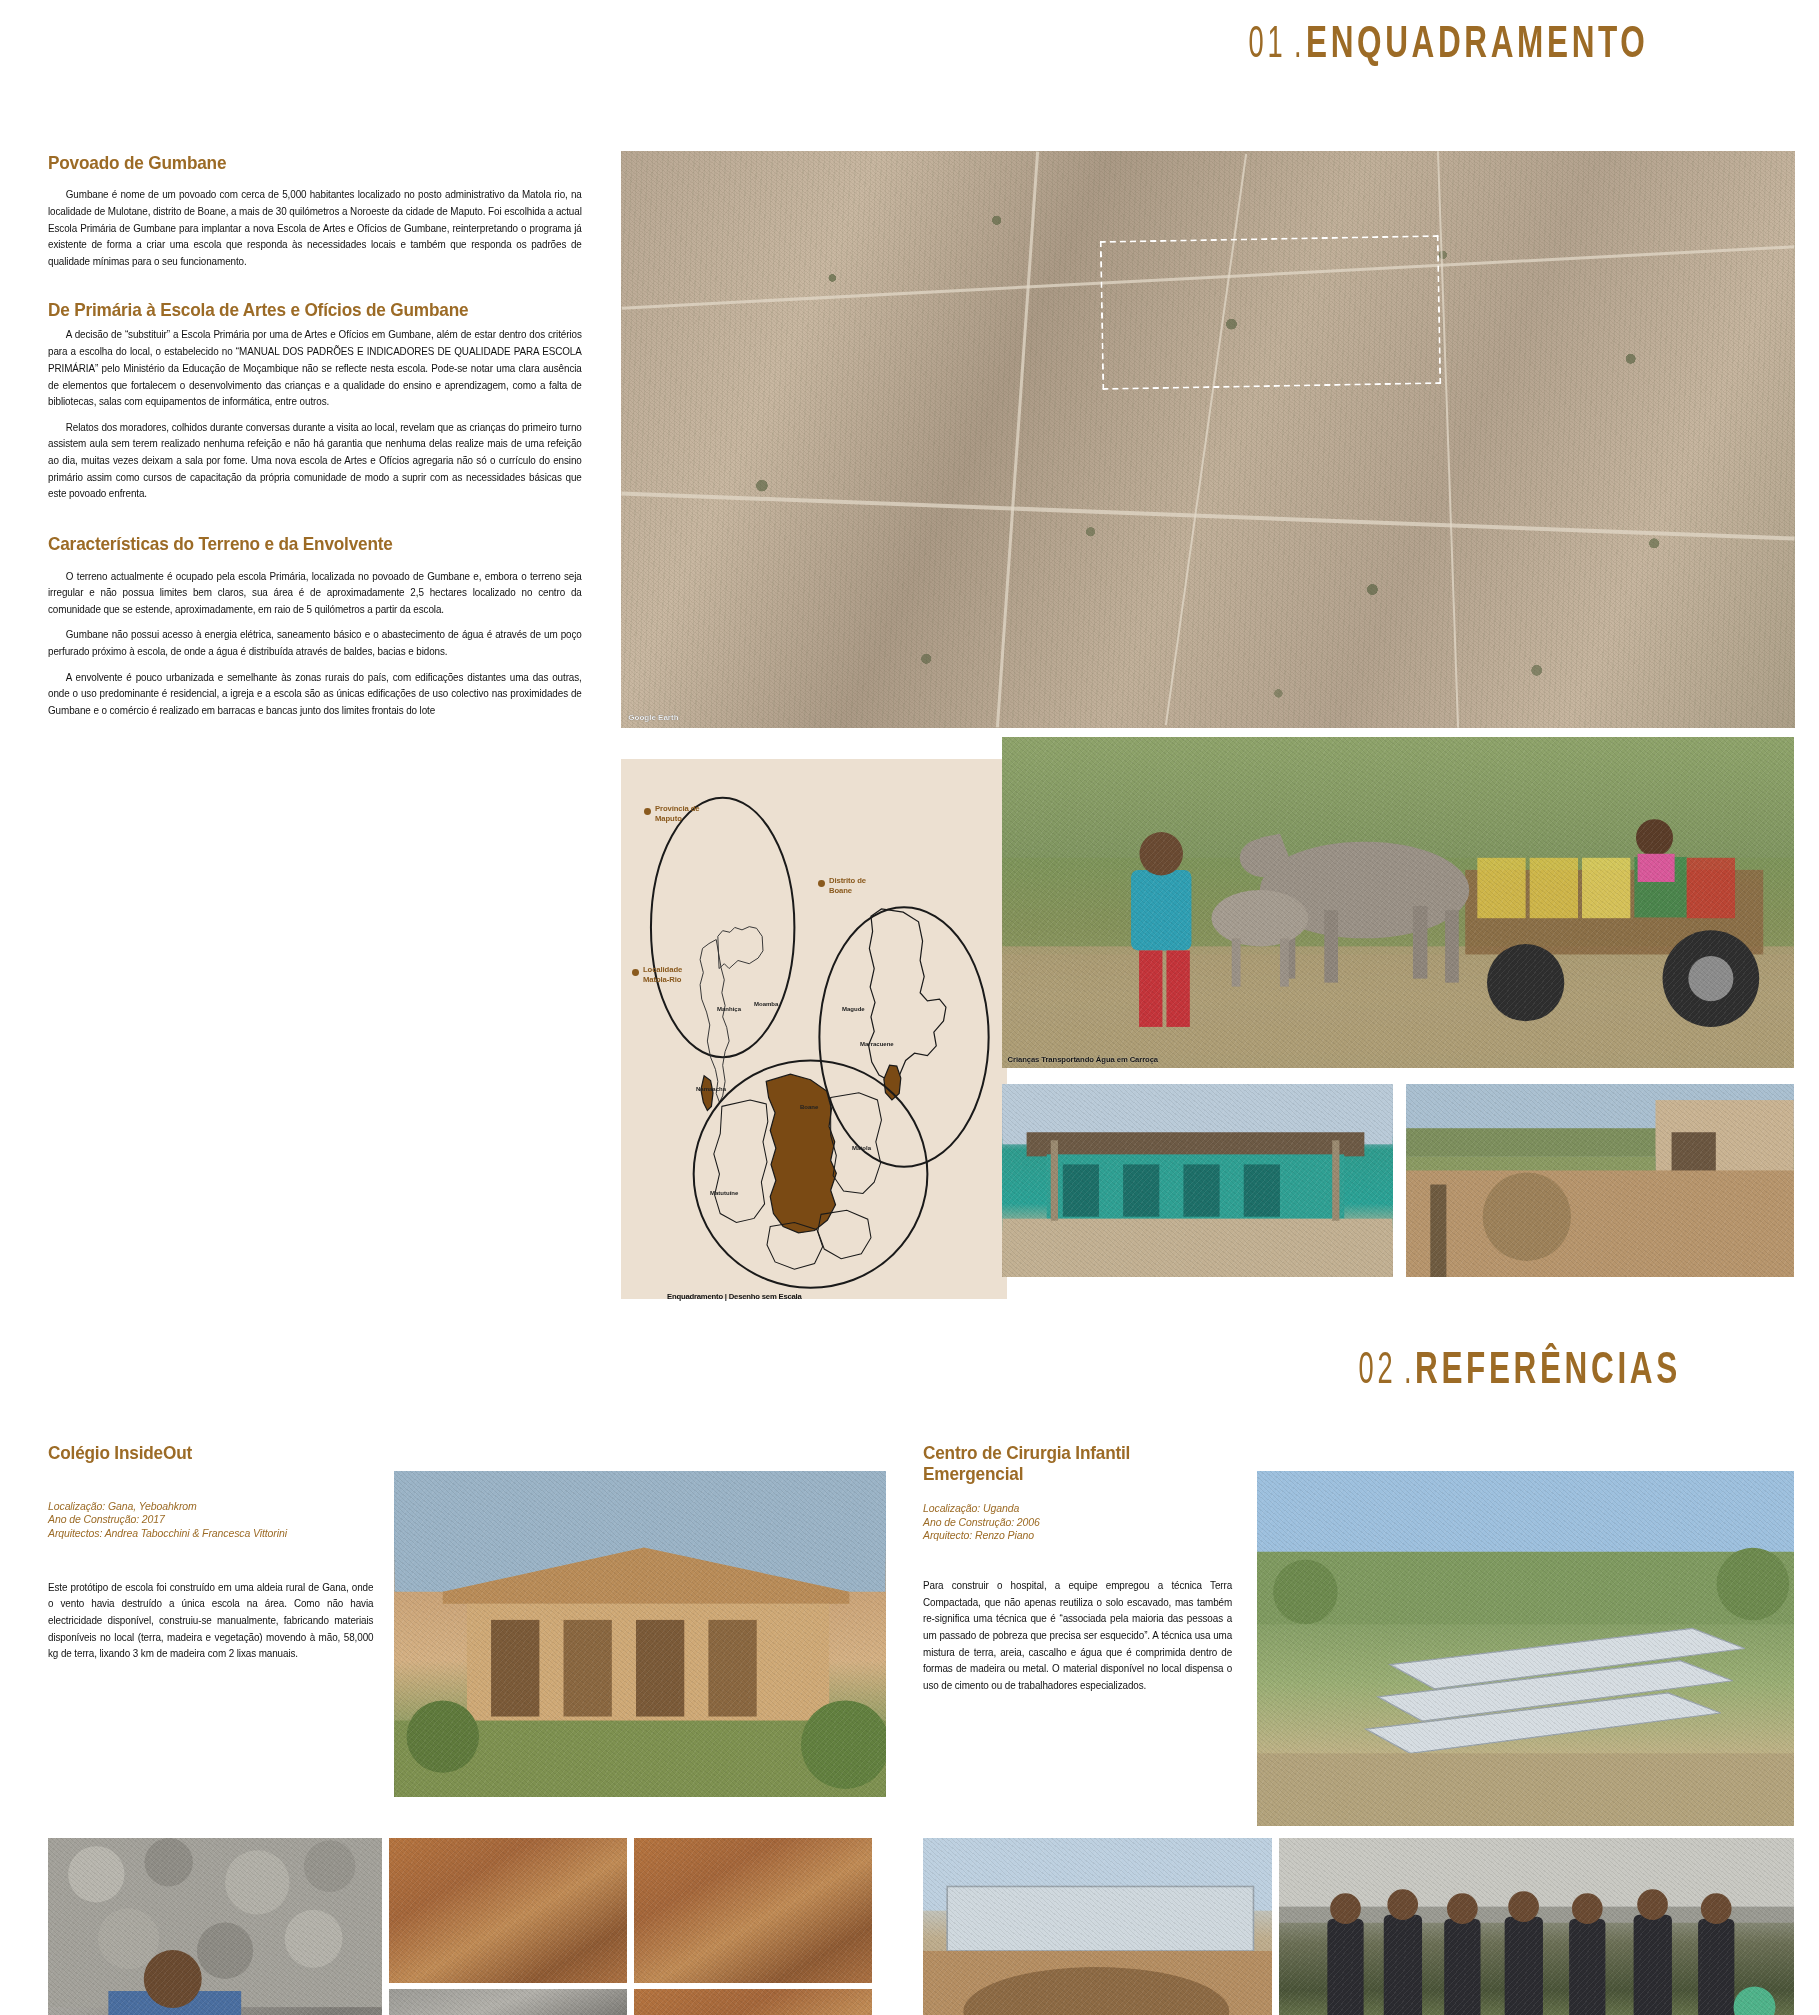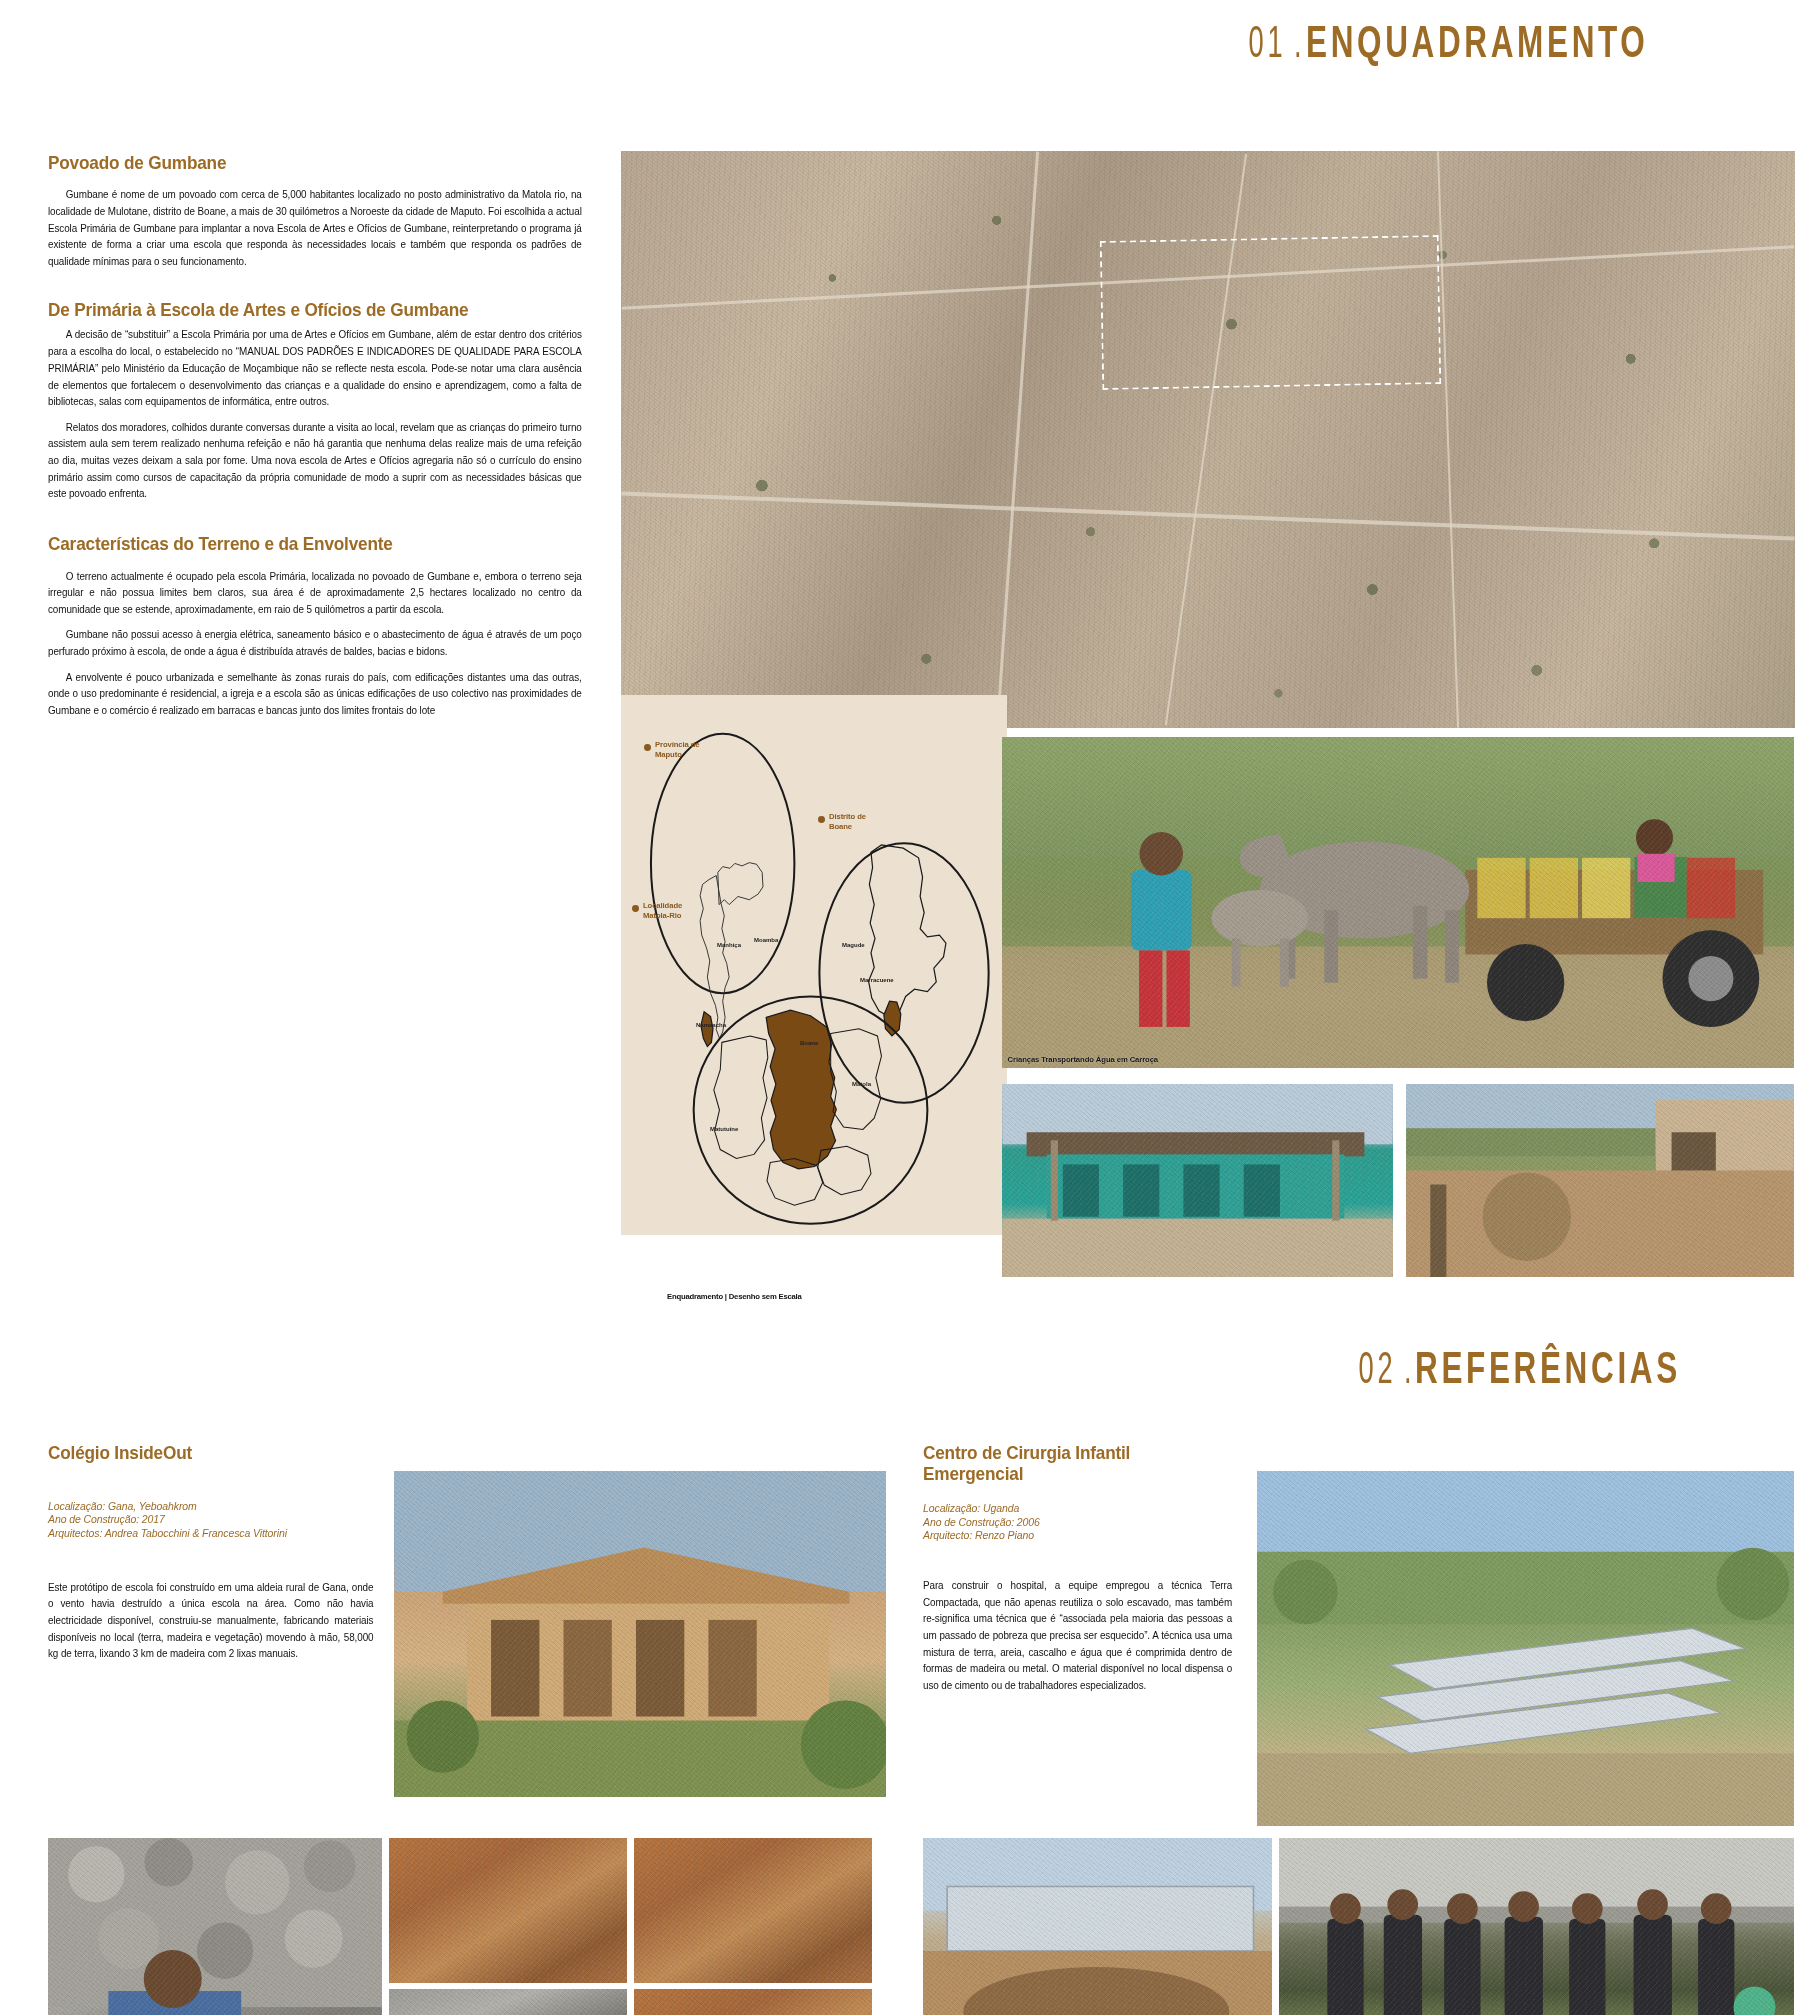--- a/index.html
+++ b/index.html
@@ -175,21 +175,21 @@
   <div class="sat-noise"></div>
   <div class="sat-road" style="left:0;   top:125px; width:100%; height:3.2px; transform:rotate(-3deg);"></div>
   <div class="sat-road" style="left:0;   top:363px; width:100%; height:3.6px; transform:rotate(2.2deg);"></div>
   <div class="sat-road" style="left:395px; top:0;   width:2.8px;  height:100%; transform:rotate(4deg);"></div>
   <div class="sat-road" style="left:826px; top:0;  width:2.4px;  height:100%; transform:rotate(-2deg);"></div>
   <div class="sat-road" style="left:584px; top:0;  width:2px;  height:100%; transform:rotate(8deg);"></div>
   <div class="sat-plot" style="left:480px; top:87px; width:339px; height:149px; transform:rotate(-1deg);"></div>
   <div class="sat-credit">Google Earth</div>
 </div>
 
-<div class="mapbox" style="left:621px; top:695px; width:386px; height:540px;">
+<div class="mapbox" style="left:621px; top:759px; width:386px; height:540px;">
 
   <svg width="371" height="540" style="position:absolute;inset:0;" viewBox="0 0 920 1340">
     <ellipse cx="252" cy="418" rx="178" ry="322" fill="none" stroke="#1a1a1a" stroke-width="5"></ellipse>
     <path d="M243 520 L256 508 L268 520 L290 500 L318 508 L340 494 L352 476 L350 440 L336 420
              L318 416 L300 424 L282 418 L270 430 L252 426 L240 440 Z
              M236 448 L218 458 L202 470 L196 498 L204 530 L196 560 L200 596 L212 628
              L220 660 L214 700 L222 740 L234 770 L240 800 L236 830 L244 852 L252 836
              L258 800 L252 760 L258 726 L268 700 L262 666 L252 640 L258 612 L250 580
              L256 548 L248 518 Z" fill="none" stroke="#333" stroke-width="2.4"></path>
     <path d="M206 786 L198 820 L204 852 L214 872 L224 862 L228 828 L222 798 Z" fill="#7a4a14" stroke="#1a1a1a" stroke-width="3"></path>

